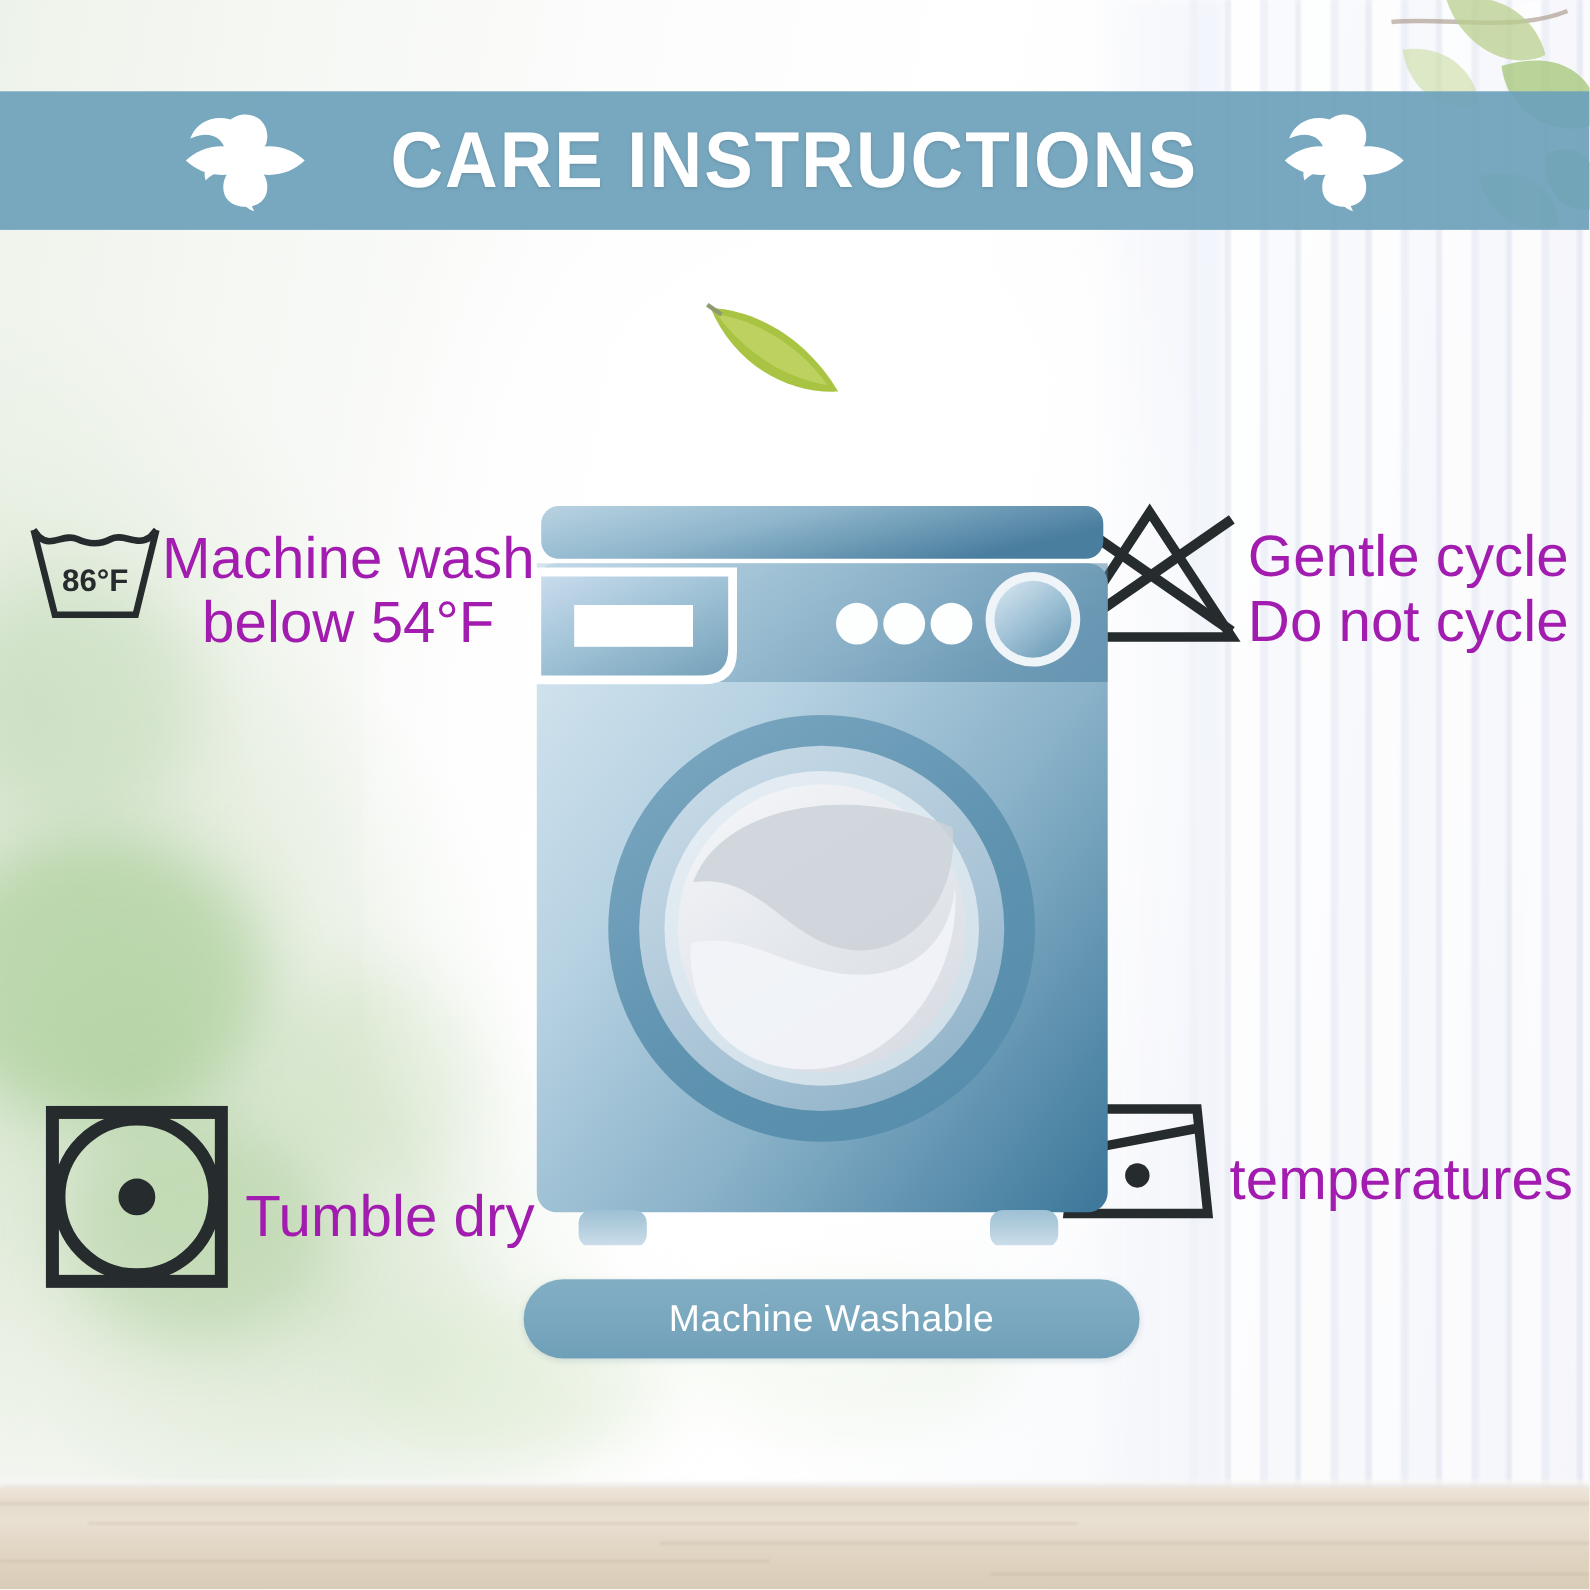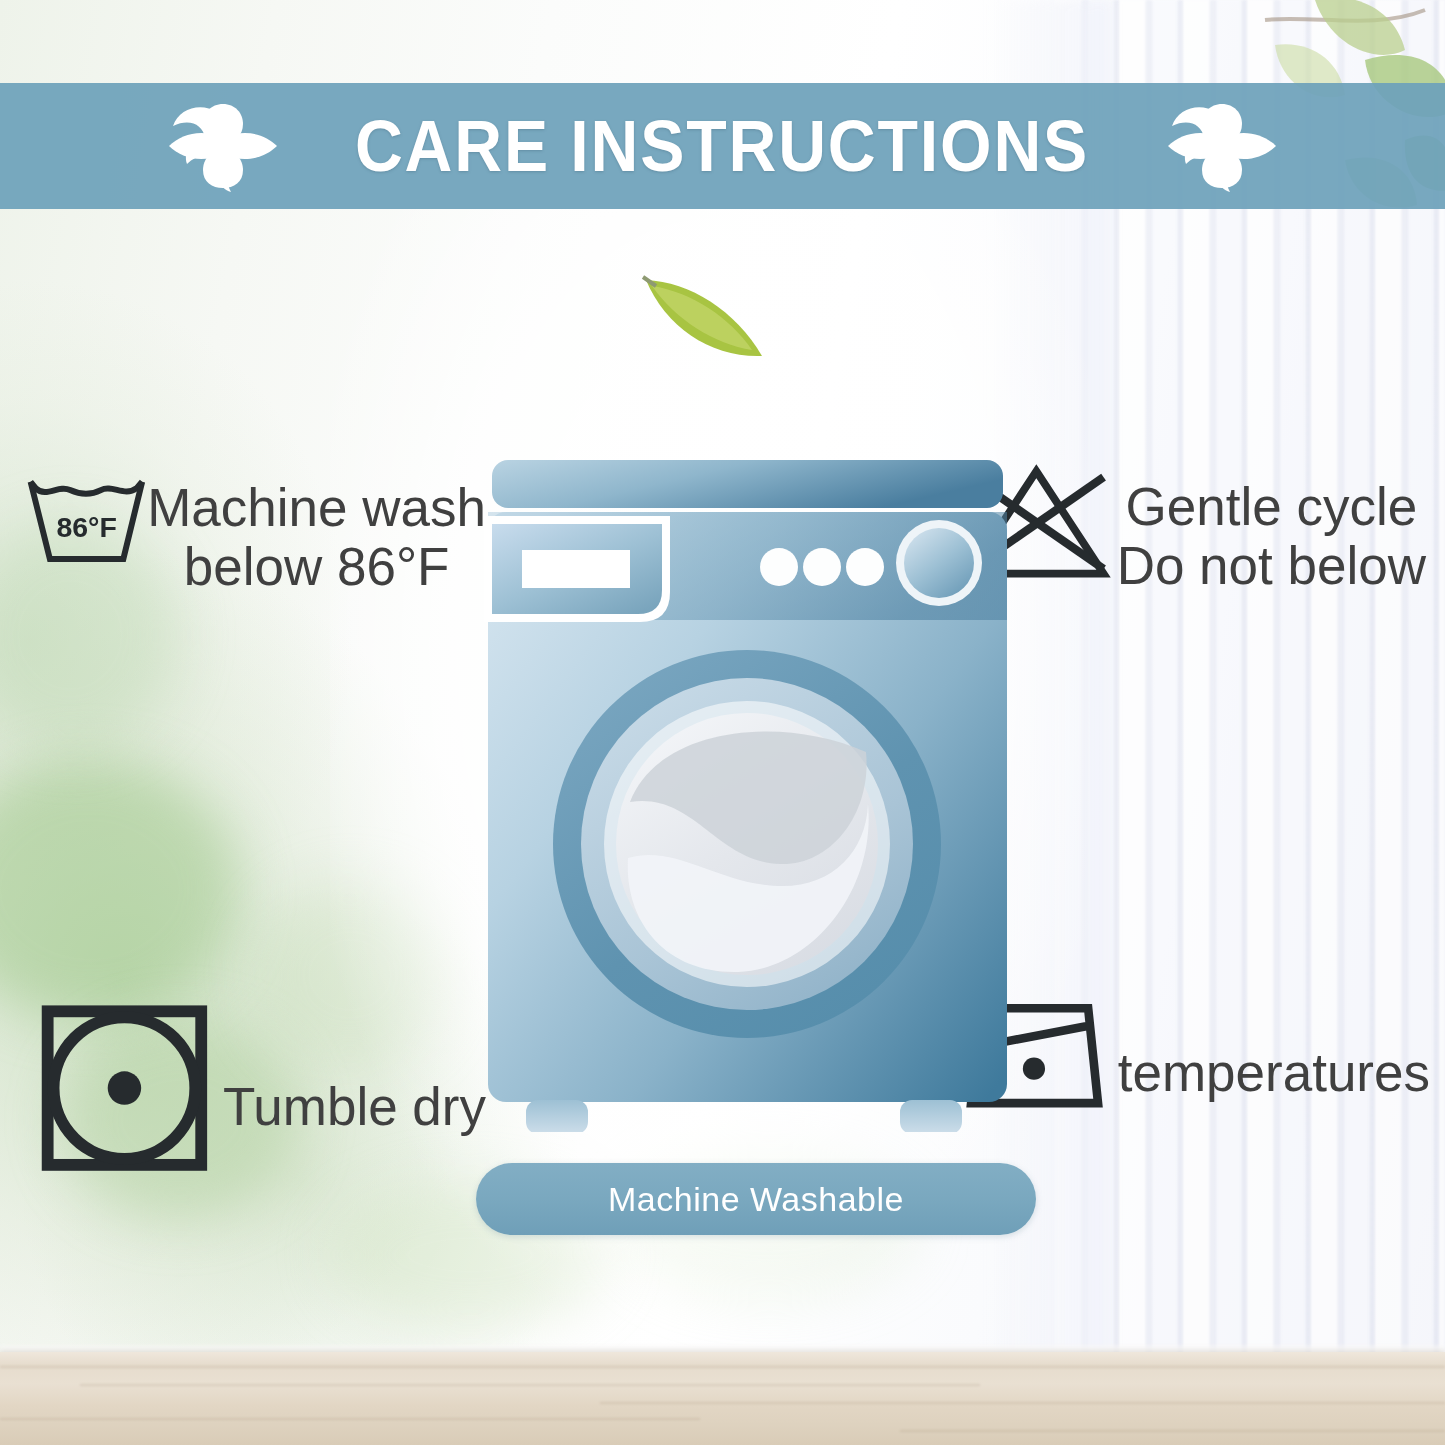--- a/index.html
+++ b/index.html
@@ -73,21 +73,21 @@
     font-family:"Liberation Sans Narrow","Liberation Sans",sans-serif;
     transform:scaleX(.92);white-space:nowrap;
     text-shadow:0 1px 3px rgba(60,95,115,.35);
   }
   .fleur{position:relative;width:120px;height:96px;flex:none;}
   .fleur svg{display:block;width:120px;height:96px;}
 
   
   .cell{position:absolute;display:flex;flex-direction:row;align-items:center;}
   .cell .caption{
-    text-align:center;color:#404040;font-size:53px;line-height:1.12;
+    text-align:center;color:#a21caf;font-size:53px;line-height:1.12;
     font-family:"Liberation Sans",sans-serif;white-space:nowrap;
   }
   .sym{display:block;}
 
   .cell-wash{left:26px;top:424px;width:460px;}
   .cell-bleach{left:956px;top:424px;width:470px;}
   .cell-dry{left:26px;top:994px;width:460px;}
   .cell-iron{left:960px;top:962px;width:470px;}
   .cell-wash .caption,.cell-dry .caption{margin-top:26px;}
   .cell-bleach .caption,.cell-iron .caption{margin-top:26px;}
@@ -174,33 +174,33 @@
   </div>
 
   <div class="cell cell-wash">
     <svg class="sym" width="264" height="200" viewBox="0 0 264 200">
       <path d="M10 8 L21 22 C45 44 70 14 96 26 C120 37 140 38 163 26 C188 13 214 42 241 22 L253 8" fill="none" stroke="#262b2e" stroke-width="13" stroke-linejoin="miter"></path>
       <path d="M10 8 L52 176 L212 176 L253 8" fill="none" stroke="#262b2e" stroke-width="13" stroke-linejoin="miter"></path>
       <text x="132" y="128" text-anchor="middle" font-family="Liberation Sans, sans-serif" font-size="62" font-weight="bold" fill="#262b2e">86°F</text>
     </svg>
     <div class="caption">
       <div>Machine wash</div>
-      <div>below 86°F</div>
+      <div>below 54°F</div>
     </div>
   </div>
 
   <div class="cell cell-bleach">
     <svg class="sym" width="270" height="198" viewBox="0 0 270 198">
       <path d="M135 12 L248 184 L22 184 Z" fill="none" stroke="#262b2e" stroke-width="13" stroke-linejoin="miter"></path>
       <line x1="26" y1="22" x2="248" y2="176" stroke="#262b2e" stroke-width="14" stroke-linecap="butt"></line>
       <line x1="248" y1="22" x2="26" y2="176" stroke="#262b2e" stroke-width="14" stroke-linecap="butt"></line>
     </svg>
     <div class="caption">
       <div>Gentle cycle</div>
-      <div>Do not below</div>
+      <div>Do not cycle</div>
     </div>
   </div>
 
   <div class="cell cell-dry">
     <svg class="sym" width="200" height="200" viewBox="0 0 200 200">
       <rect x="22" y="16" width="156" height="156" fill="none" stroke="#262b2e" stroke-width="12"></rect>
       <circle cx="100" cy="94" r="72" fill="none" stroke="#262b2e" stroke-width="12"></circle>
       <circle cx="100" cy="94" r="17" fill="#262b2e"></circle>
     </svg>
     <div class="caption">

